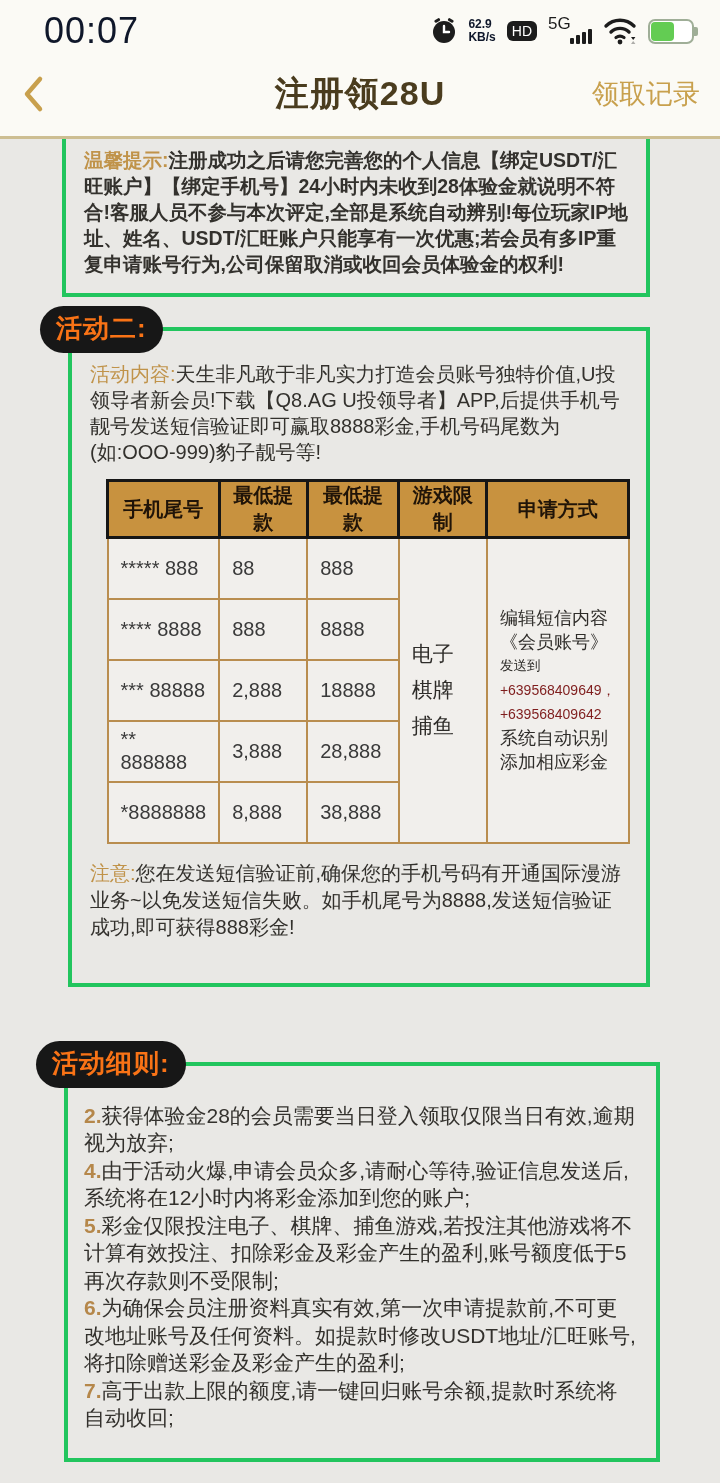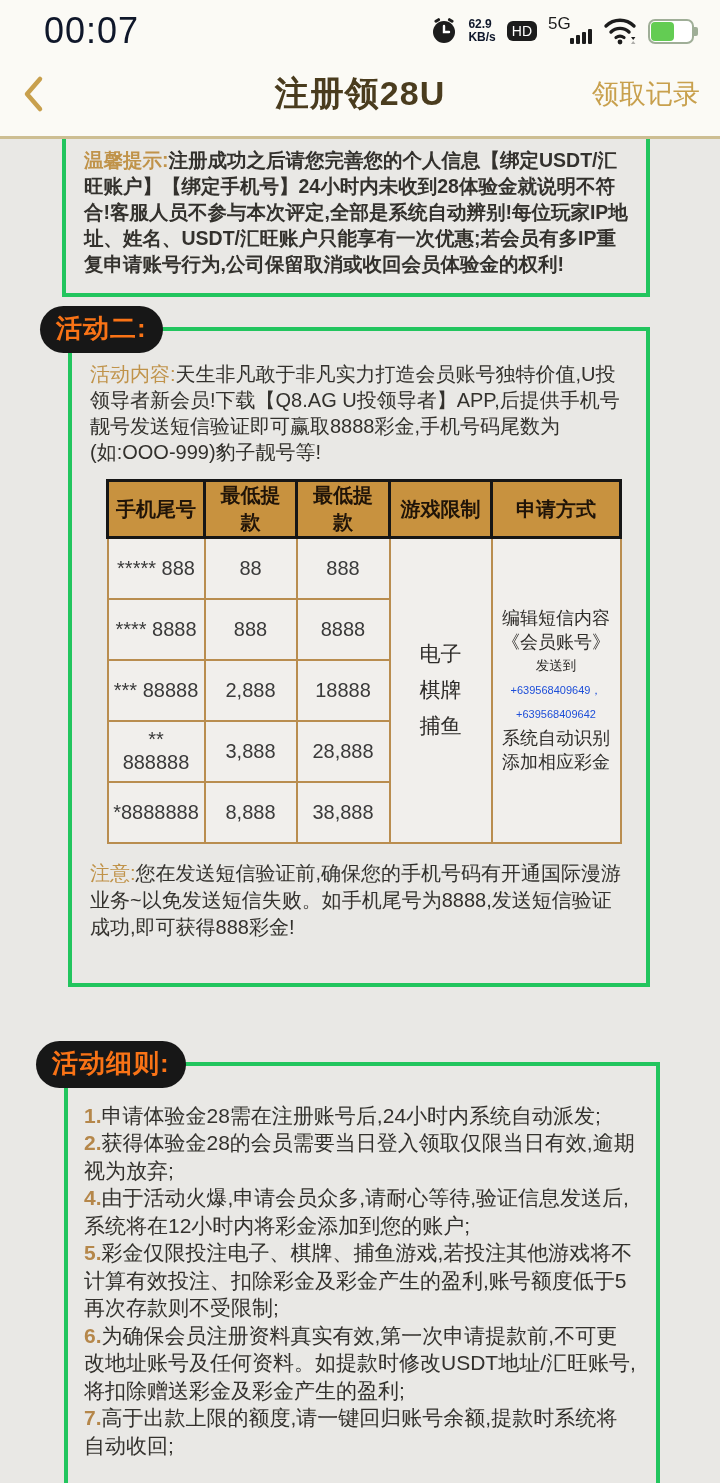--- a/index.html
+++ b/index.html
@@ -62,29 +62,29 @@
   .para { font-size:20px; line-height:26px; color:#33312d; }
 
   
   table.promo { border-collapse:collapse; margin:14px 0 0 16px; }
   table.promo th {
     background:#c8923f; color:#201408; font-weight:bold; font-size:20px;
     border:3px solid #161616; height:56px; padding:0 6px;
   }
   table.promo td {
     background:#f1efec; border:2px solid #b98d4f; color:#3a3a3a;
-    font-size:20px; text-align:center; height:61px; padding:0 4px;
+    font-size:20px; height:61px; padding:0 12px;
   }
   .col-tail{width:97px;} .col-bonus{width:92px;} .col-min{width:93px;}
   .col-game{width:102px;} .col-apply{width:129px;}
   .game-cell div { font-size:21px; color:#2e2c29; line-height:24px; margin:12px 0; }
   .apply-cell { line-height:24px; }
   .apply-cell .l-big { font-size:18px; color:#2e2c29; }
   .apply-cell .l-small { font-size:13.5px; color:#2e2c29; }
-  .apply-cell .l-num { font-size:11px; color:#1d4ed8; }
+  .apply-cell .l-num { font-size:14px; color:#7f1d1d; }
   .note { margin-top:16px; font-size:20px; line-height:27px; color:#33312d; }
 
   
   .sec3 { margin:75px 60px 0 64px; }
   .sec3 .box { padding:36px 20px 26px 16px; }
   .rule { font-size:21px; line-height:27.5px; color:#33312d; }
   .rule .num { color:#b5874a; font-weight:bold; }
 
   svg { display:block; }
 </style>
@@ -209,21 +209,20 @@
 
     <div class="note">
       <span class="gold">注意:</span><span>您在发送短信验证前,确保您的手机号码有开通国际漫游业务~以免发送短信失败。如手机尾号为8888,发送短信验证成功,即可获得888彩金!</span>
     </div>
   </div>
 </div>
 
 <div class="section sec3">
   <span class="badge">活动细则:</span>
   <div class="box">
-    <div class="rule"><span class="num">1.</span><span>申请体验金28需在注册账号后,24小时内系统自动派发;</span></div>
     <div class="rule"><span class="num">2.</span><span>获得体验金28的会员需要当日登入领取仅限当日有效,逾期视为放弃;</span></div>
     <div class="rule"><span class="num">4.</span><span>由于活动火爆,申请会员众多,请耐心等待,验证信息发送后,系统将在12小时内将彩金添加到您的账户;</span></div>
     <div class="rule"><span class="num">5.</span><span>彩金仅限投注电子、棋牌、捕鱼游戏,若投注其他游戏将不计算有效投注、扣除彩金及彩金产生的盈利,账号额度低于5再次存款则不受限制;</span></div>
     <div class="rule"><span class="num">6.</span><span>为确保会员注册资料真实有效,第一次申请提款前,不可更改地址账号及任何资料。如提款时修改USDT地址/汇旺账号,将扣除赠送彩金及彩金产生的盈利;</span></div>
     <div class="rule"><span class="num">7.</span><span>高于出款上限的额度,请一键回归账号余额,提款时系统将自动收回;</span></div>
 
   </div>
 </div>
 
 </body></html>

